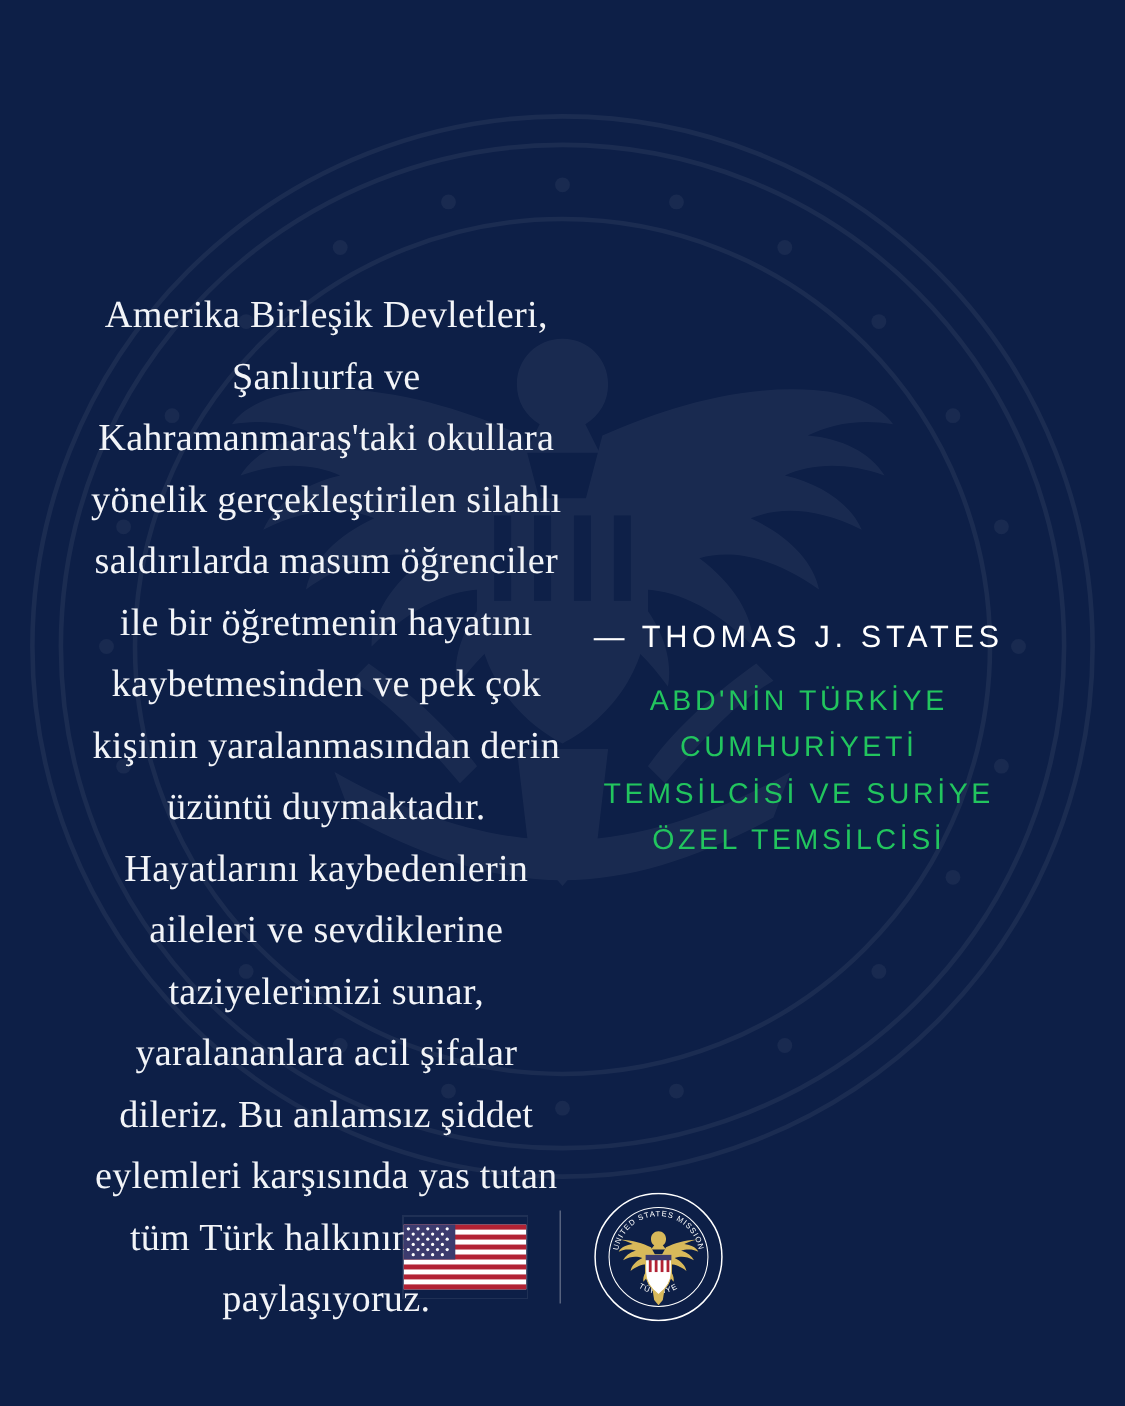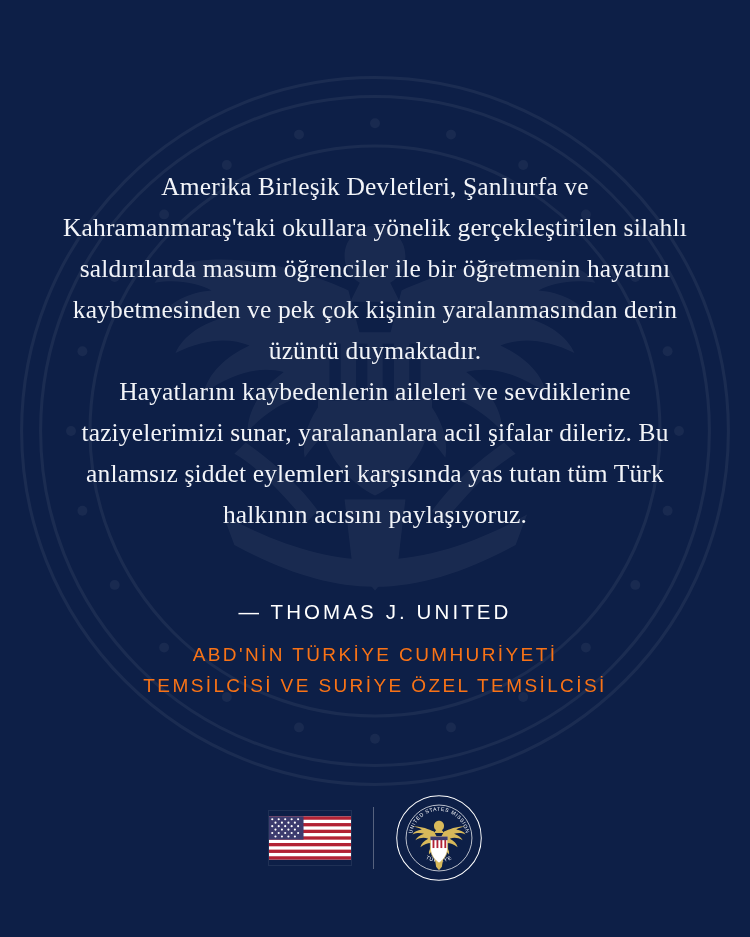--- a/index.html
+++ b/index.html
@@ -29,21 +29,21 @@
     pointer-events: none;
   }
   .seal-watermark svg { width: 100%; height: 100%; display: block; }
 
   .page {
     position: relative;
     z-index: 2;
     width: 750px;
     height: 923px;
     display: flex;
-    flex-direction: column;
+    flex-direction: row;
     align-items: center;
     padding: 14px 60px;
   }
 
   
   .statement {
     margin-top: 152px;
     width: 100%;
     text-align: center;
   }
@@ -69,21 +69,21 @@
     font-size: 20.5px;
     letter-spacing: 3.1px;
     color: #ffffff;
     font-weight: 400;
     line-height: 30px;
     white-space: nowrap;
   }
   .attribution .role {
     font-size: 19px;
     letter-spacing: 2.4px;
-    color: #f97316;
+    color: #22c55e;
     font-weight: 400;
     line-height: 31px;
     margin-top: 12px;
   }
   .attribution .role .role-line { display: block; }
 
   
   .footer-logos {
     position: absolute;
     bottom: 42px;
@@ -180,21 +180,21 @@
 </div>
 
 <div class="page">
 
   <div class="statement">
     <p class="para-1">Amerika Birleşik Devletleri, Şanlıurfa ve Kahramanmaraş'taki okullara yönelik gerçekleştirilen silahlı saldırılarda masum öğrenciler ile bir öğretmenin hayatını kaybetmesinden ve pek çok kişinin yaralanmasından derin üzüntü duymaktadır.</p>
     <p class="para-2">Hayatlarını kaybedenlerin aileleri ve sevdiklerine taziyelerimizi sunar, yaralananlara acil şifalar dileriz. Bu anlamsız şiddet eylemleri karşısında yas tutan tüm Türk halkının acısını paylaşıyoruz.</p>
   </div>
 
   <div class="attribution">
-    <div class="name">— THOMAS J. UNITED</div>
+    <div class="name">— THOMAS J. STATES</div>
     <div class="role">
       <span class="role-line">ABD'NİN TÜRKİYE CUMHURİYETİ</span>
       <span class="role-line">TEMSİLCİSİ VE SURİYE ÖZEL TEMSİLCİSİ</span>
     </div>
   </div>
 
   <div class="footer-logos">
 
     <span class="flag-wrap">
       <svg viewBox="0 0 76 40" xmlns="http://www.w3.org/2000/svg">

